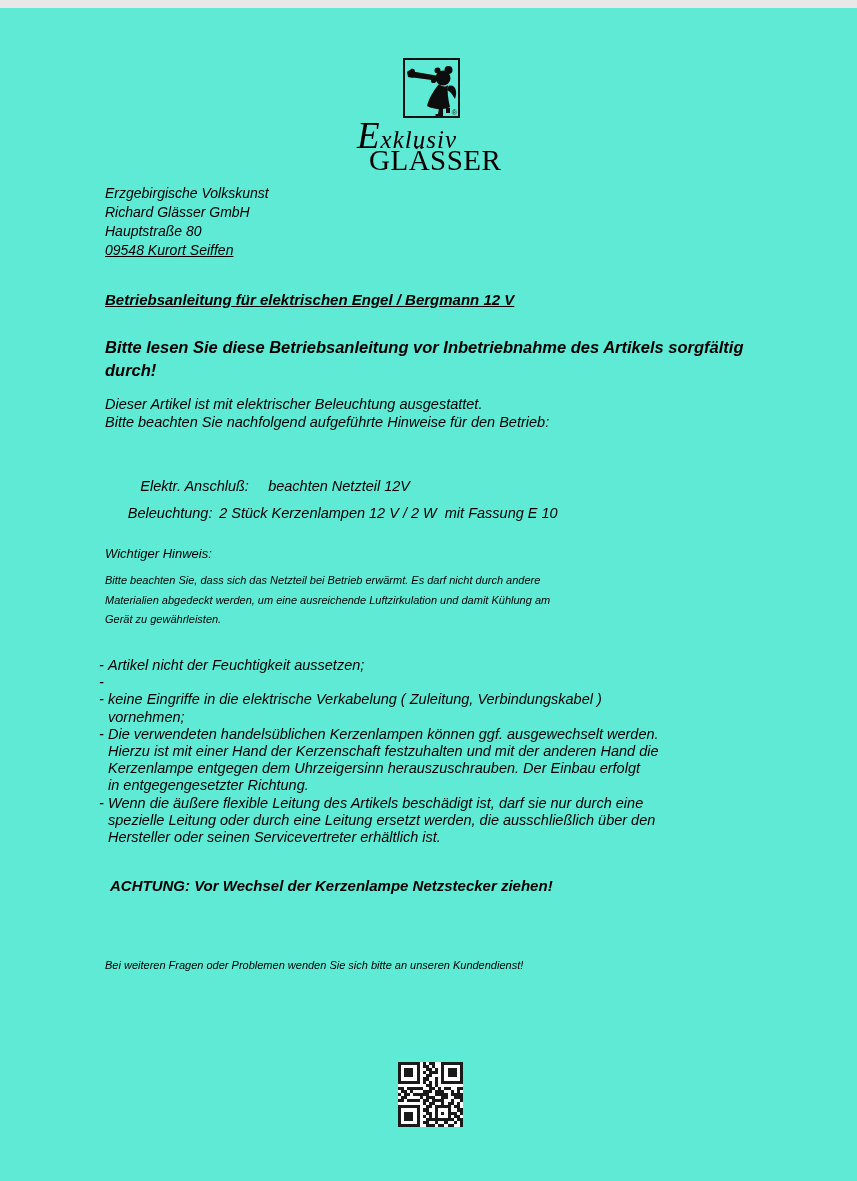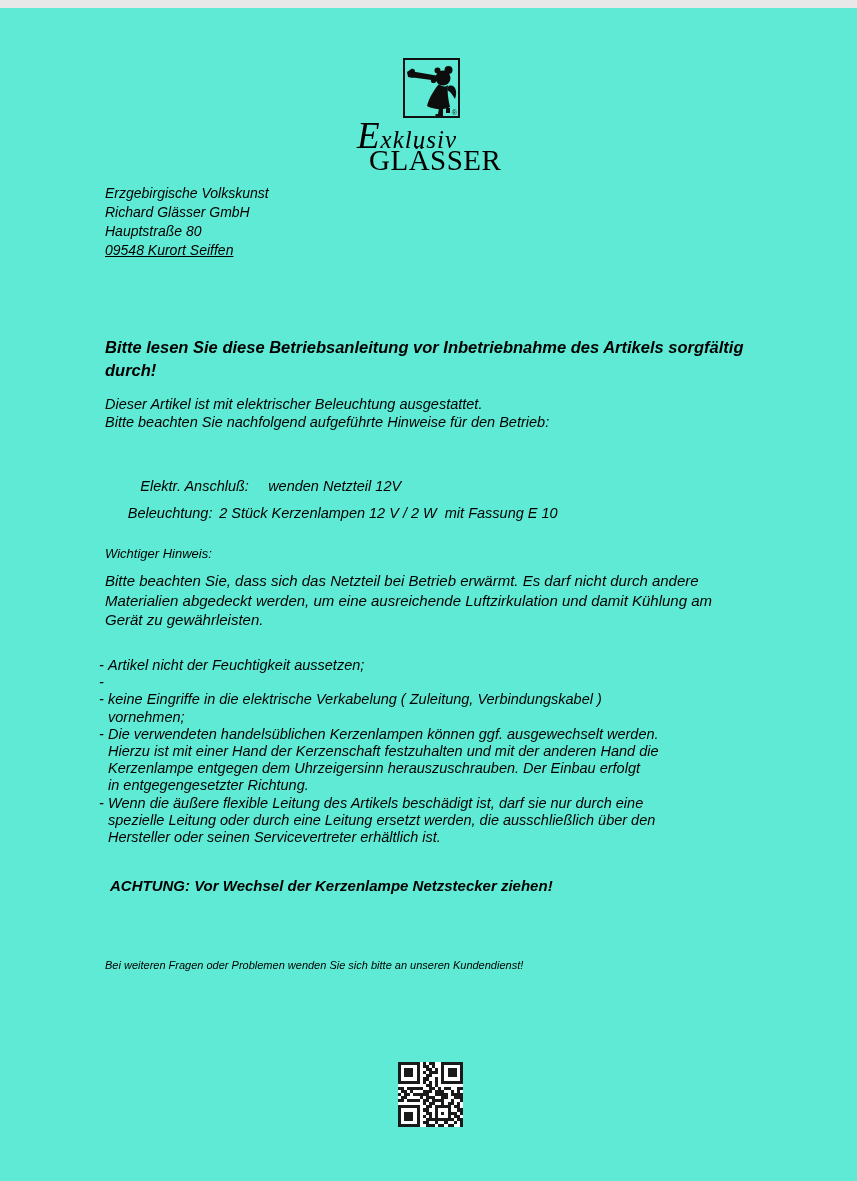--- a/index.html
+++ b/index.html
@@ -31,21 +31,21 @@
   .doc-title{left:105px;top:283px;font-size:15px;font-weight:bold;text-decoration:underline;}
   .lead{left:105px;top:328px;width:730px;font-size:16.5px;font-weight:bold;line-height:23px;white-space:pre-line;}
   .intro{left:105px;top:388px;font-size:14.5px;line-height:17.5px;white-space:pre-line;}
   .spec-row{left:105px;font-size:14.5px;white-space:pre;}
   .spec-row .lab{display:inline-block;text-align:center;}
   .spec-connection{top:454px;}
   .spec-connection .lab{width:147px;}
   .spec-lighting{top:481px;}
   .spec-lighting .lab{width:98px;}
   .notice-heading{left:105px;top:538px;font-size:13px;}
-  .notice-text{left:105px;top:563px;width:730px;font-size:15px;line-height:19.5px;white-space:pre-line;}
+  .notice-text{left:105px;top:563px;width:730px;font-size:11px;line-height:19.5px;white-space:pre-line;}
   .safety-list{left:99px;top:649px;font-size:14.5px;line-height:17.2px;}
   .safety-item{display:flex;}
   .safety-item .dash{width:9px;flex:0 0 9px;}
   .safety-item .itext{white-space:pre-line;}
   .warning{left:110px;top:869px;font-size:15px;font-weight:bold;}
   .closing{left:105px;top:951px;font-size:11px;}
   .qr{left:398px;top:1054px;width:65px;height:65px;}
 </style>
 </head>
 <body>
@@ -72,29 +72,30 @@
   <div class="abs brand-script">Exklusiv</div>
   <div class="abs brand-name">GLÄSSER</div>
 
   <div class="abs sender">
     <div>Erzgebirgische Volkskunst</div>
     <div>Richard Glässer GmbH</div>
     <div>Hauptstraße 80</div>
     <div class="u">09548 Kurort Seiffen</div>
   </div>
 
+  <div class="abs doc-title">Betriebsanleitung für elektrischen Engel / Bergmann 12 V</div>
 
   <div class="abs lead">Bitte lesen Sie diese Betriebsanleitung vor Inbetriebnahme des Artikels sorgfältig
 durch!</div>
 
   <div class="abs intro">Dieser Artikel ist mit elektrischer Beleuchtung ausgestattet.
 Bitte beachten Sie nachfolgend aufgeführte Hinweise für den Betrieb:</div>
 
   <div class="abs spec-row spec-connection">
-    <span class="lab">Elektr. Anschluß:</span><span>wenden Netzteil 12V</span>
+    <span class="lab">Elektr. Anschluß:</span><span>beachten Netzteil 12V</span>
   </div>
   <div class="abs spec-row spec-lighting">
     <span class="lab">Beleuchtung:</span><span>2 Stück Kerzenlampen 12 V / 2 W  mit Fassung E 10</span>
   </div>
 
   <div class="abs notice-heading">Wichtiger Hinweis:</div>
   <div class="abs notice-text">Bitte beachten Sie, dass sich das Netzteil bei Betrieb erwärmt. Es darf nicht durch andere
 Materialien abgedeckt werden, um eine ausreichende Luftzirkulation und damit Kühlung am
 Gerät zu gewährleisten.</div>
 

